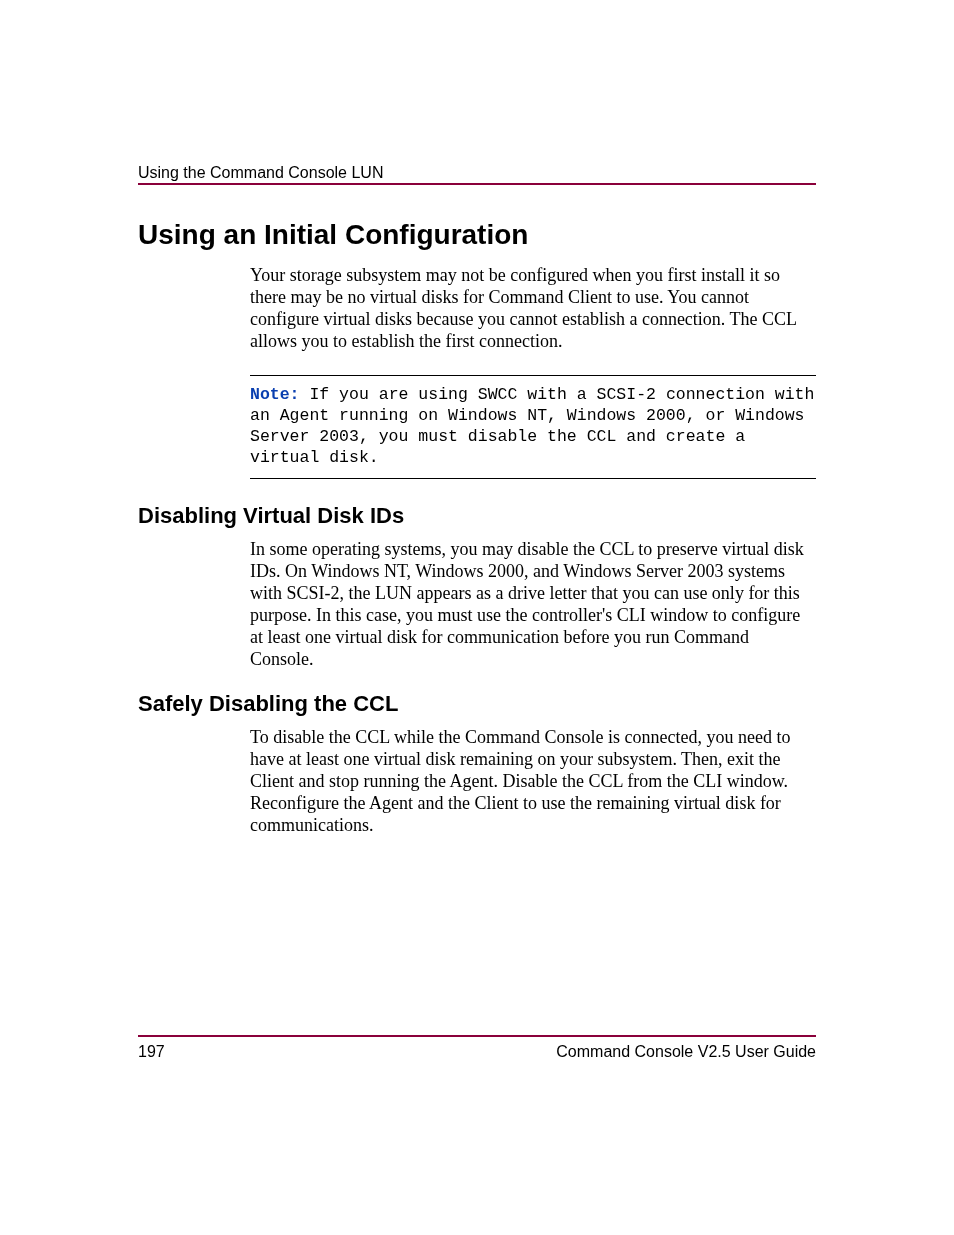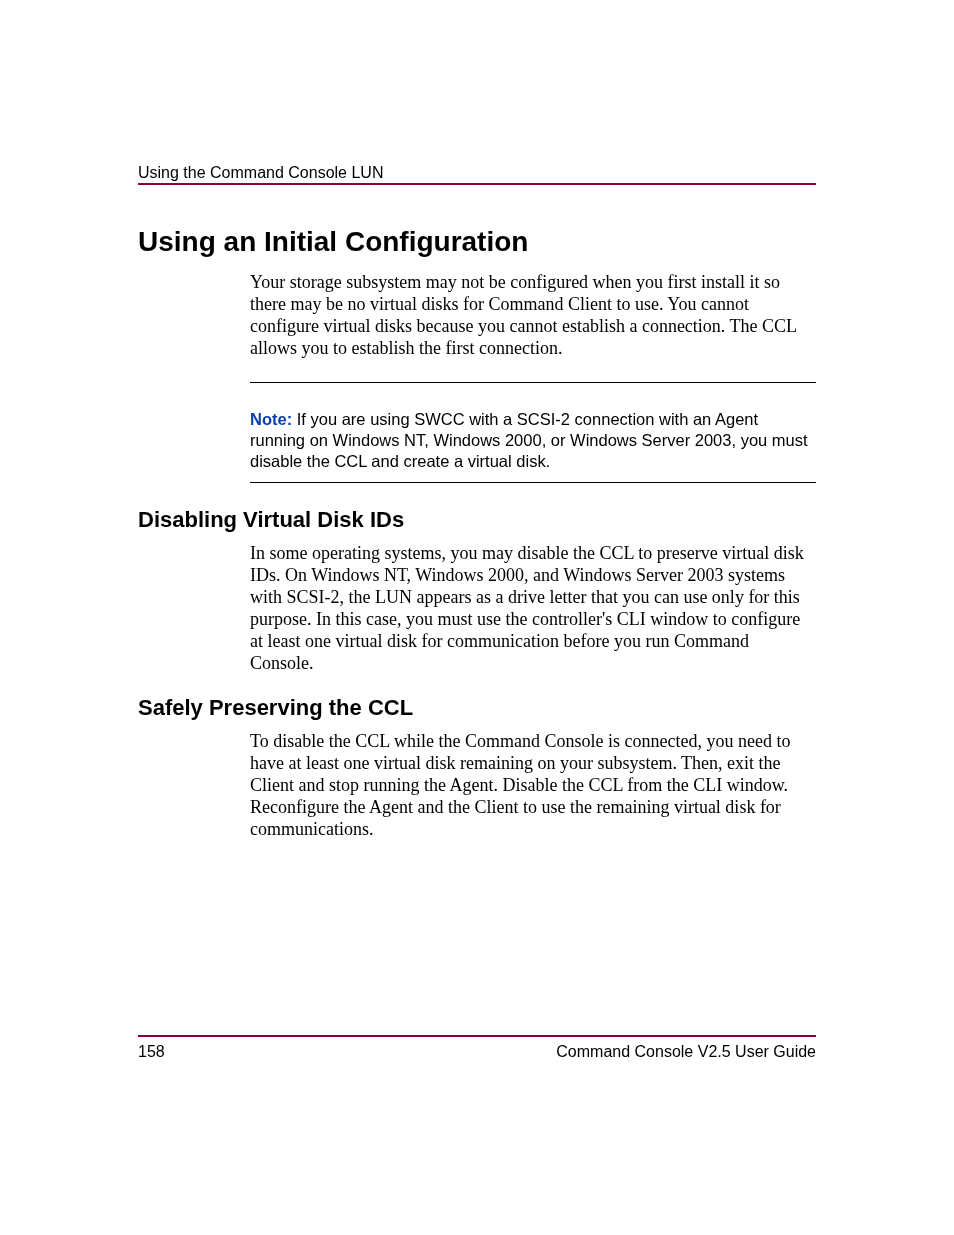--- a/index.html
+++ b/index.html
@@ -29,21 +29,21 @@
   .header-rule {
     position: absolute;
     top: 183px;
     left: 138px;
     right: 138px;
     height: 2px;
     background: #8a003a;
   }
   .content {
     position: absolute;
-    top: 226px;
+    top: 219px;
     left: 138px;
     right: 138px;
   }
   h1.section-title {
     font-family: Arial, Helvetica, sans-serif;
     font-weight: bold;
     font-size: 28px;
     margin: 0 0 14px 0;
   }
   .body-indent {
@@ -52,22 +52,22 @@
   p.body {
     font-family: "Times New Roman", Times, serif;
     font-size: 18px;
     line-height: 1.22;
     margin: 0 0 10px 0;
   }
   .note-block {
     margin-left: 112px;
     border-top: 1px solid #000;
     border-bottom: 1px solid #000;
-    padding: 26px 0 10px 0;
-    font-family: Liberation Sans, sans-serif;
+    padding: 8px 0 10px 0;
+    font-family: Liberation Mono, monospace;
     font-size: 16.5px;
     line-height: 1.28;
     margin-top: 22px;
     margin-bottom: 24px;
   }
   .note-label {
     color: #0a3fb0;
     font-weight: bold;
   }
   h2.subhead {
@@ -117,27 +117,27 @@
     </div>
 
     <div class="sub-section">
       <h2 class="subhead">Disabling Virtual Disk IDs</h2>
       <div class="body-indent">
         <p class="body">In some operating systems, you may disable the CCL to preserve virtual disk IDs. On Windows NT, Windows 2000, and Windows Server 2003 systems with SCSI-2, the LUN appears as a drive letter that you can use only for this purpose. In this case, you must use the controller's CLI window to configure at least one virtual disk for communication before you run Command Console.</p>
       </div>
     </div>
 
     <div class="sub-section">
-      <h2 class="subhead">Safely Preserving the CCL</h2>
+      <h2 class="subhead">Safely Disabling the CCL</h2>
       <div class="body-indent">
         <p class="body">To disable the CCL while the Command Console is connected, you need to have at least one virtual disk remaining on your subsystem. Then, exit the Client and stop running the Agent. Disable the CCL from the CLI window. Reconfigure the Agent and the Client to use the remaining virtual disk for communications.</p>
       </div>
     </div>
 
   </div>
 
   <div class="footer-rule"></div>
   <div class="footer">
-    <span class="page-num">158</span>
+    <span class="page-num">197</span>
     <span class="guide">Command Console V2.5 User Guide</span>
   </div>
 
 </div>
 
 </body></html>

